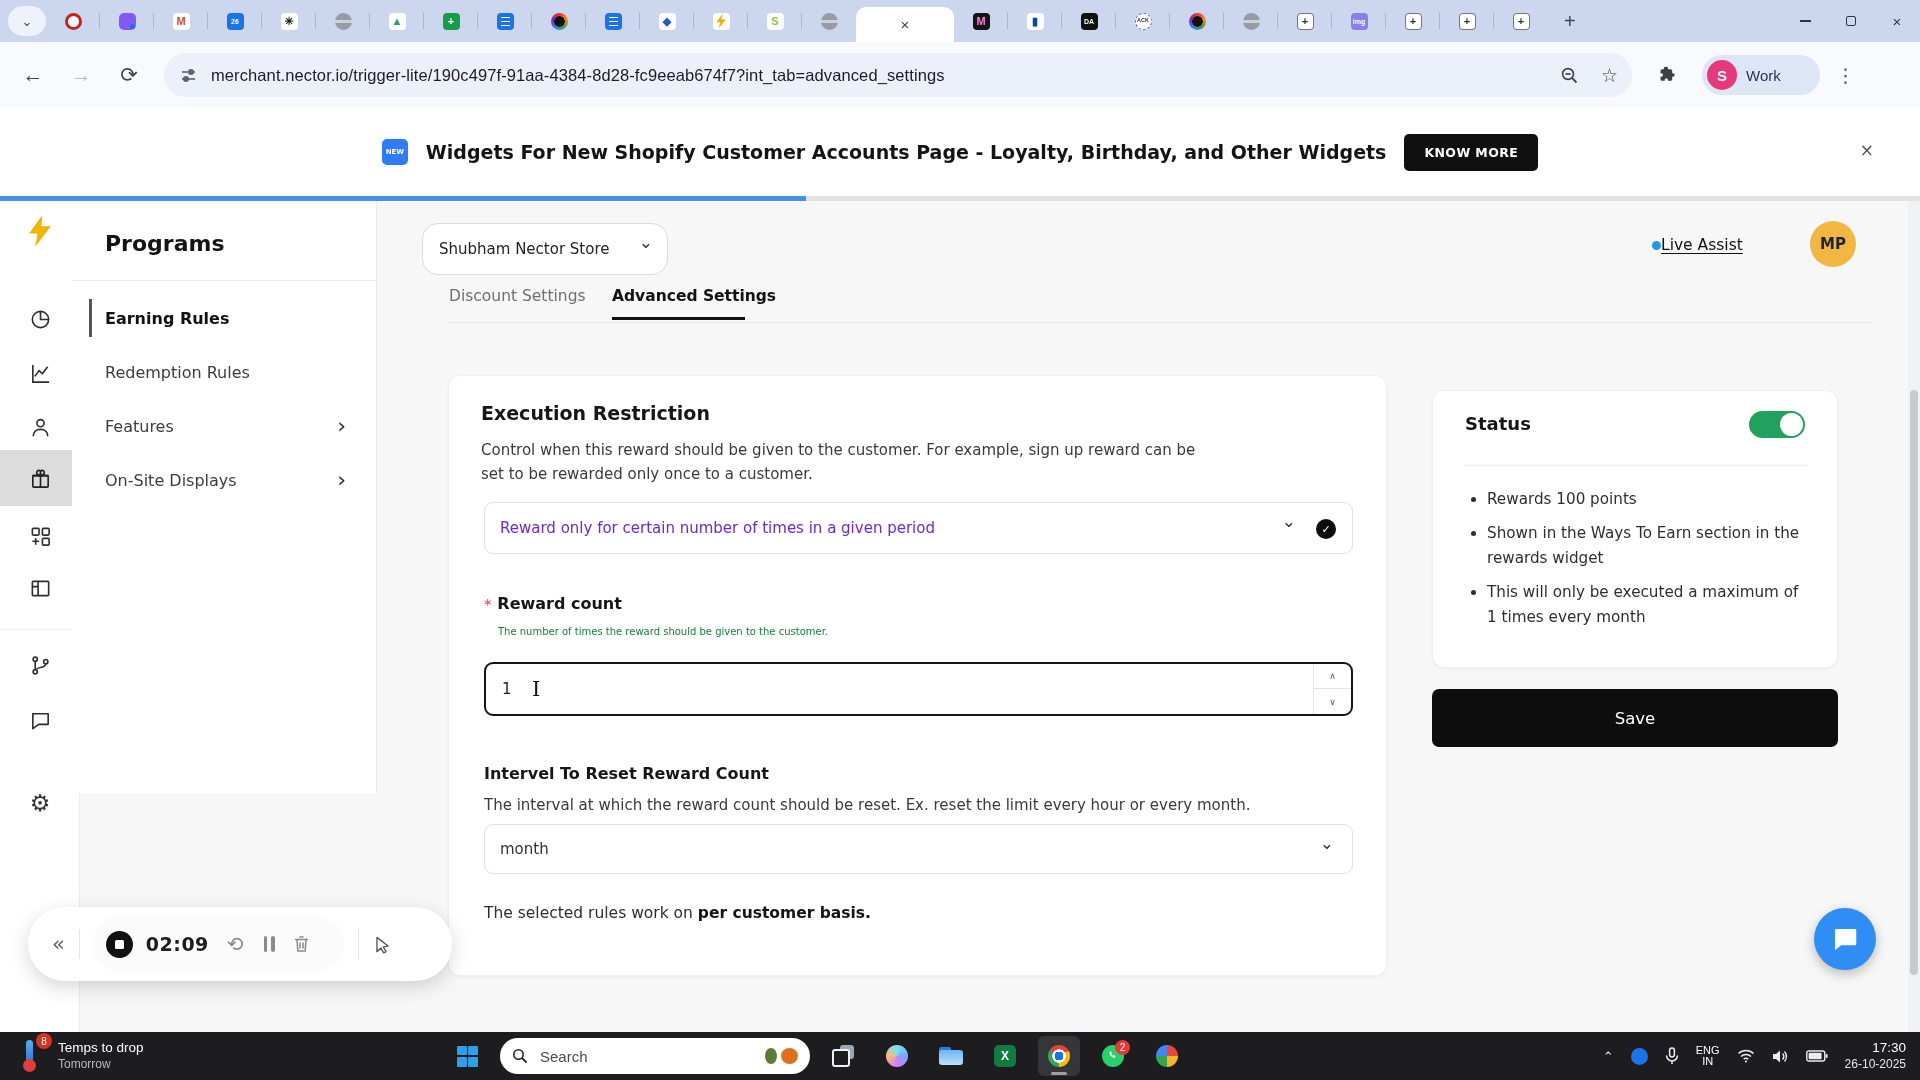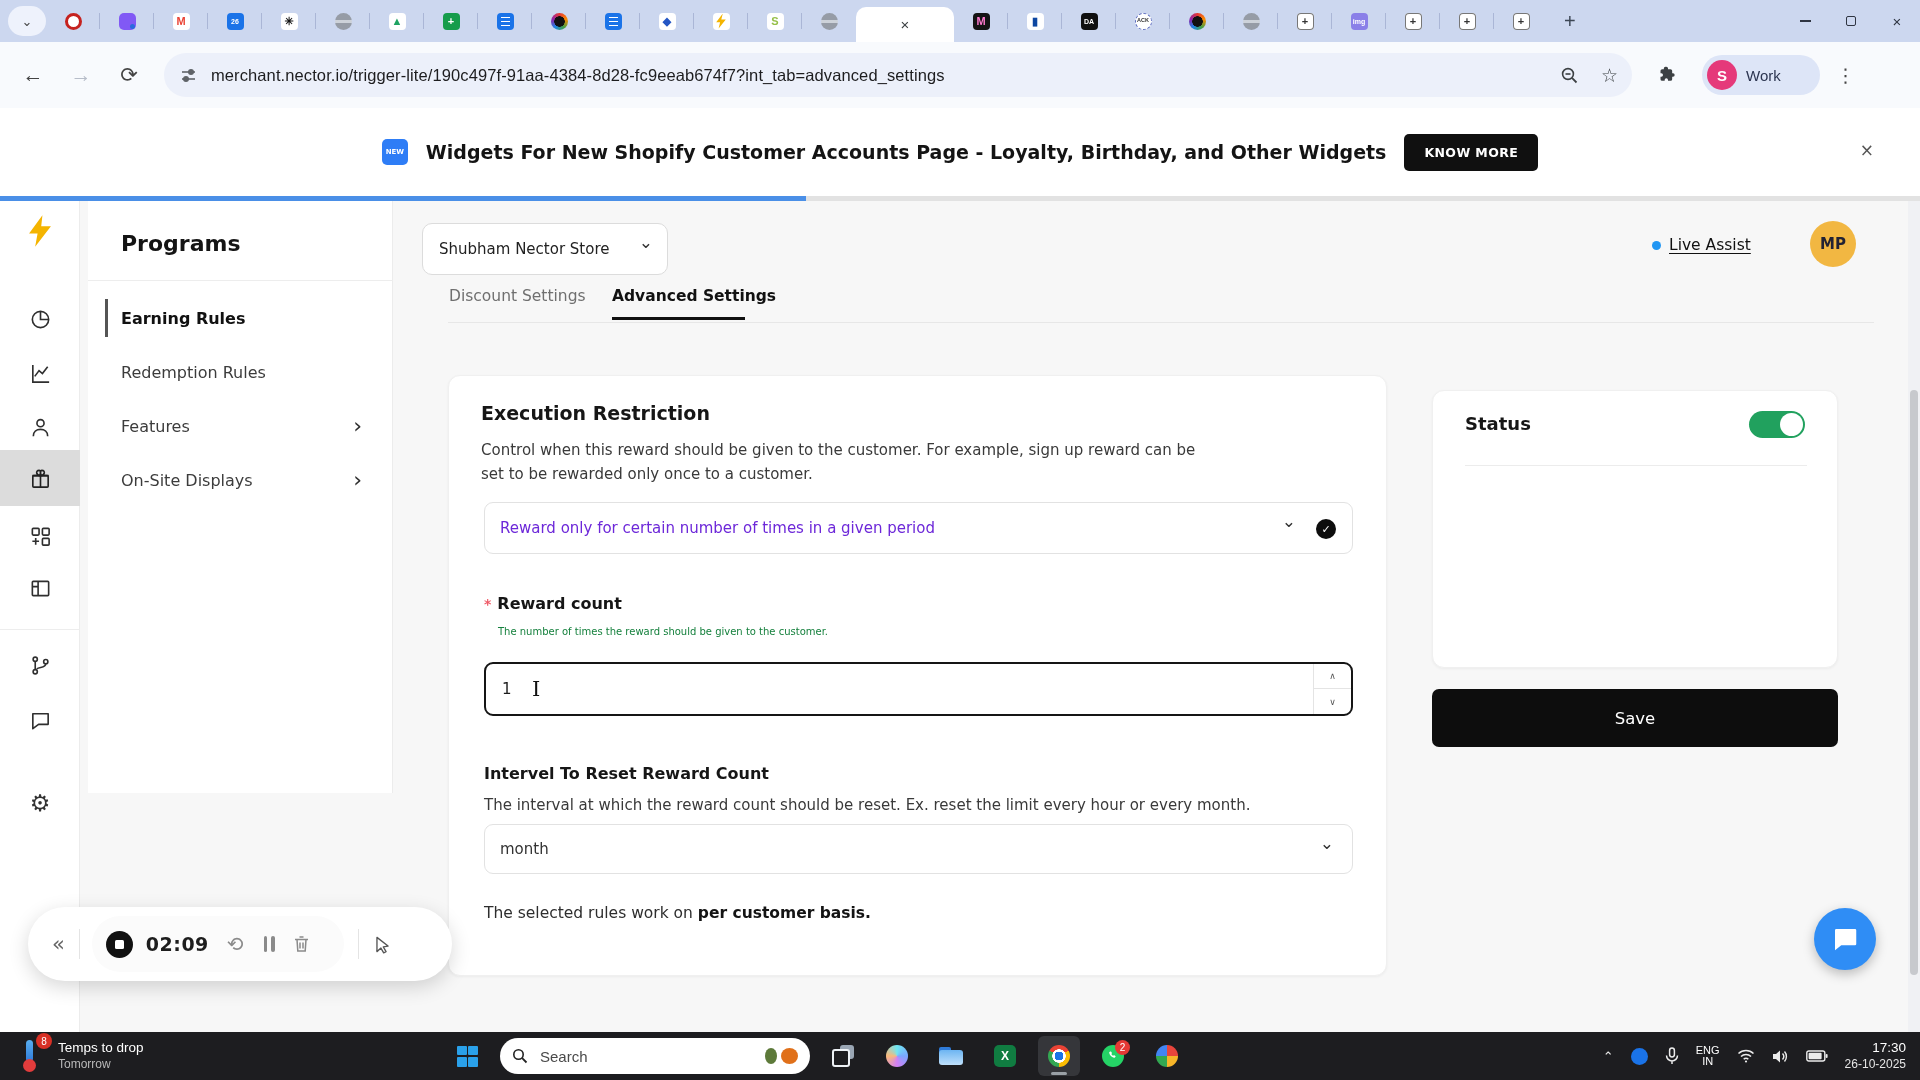--- a/index.html
+++ b/index.html
@@ -69,34 +69,34 @@
   .progress{position:absolute;left:0;top:196px;width:1920px;height:5px;background:#e2e2e2;}
   .progress .fill{height:5px;background:#4a8fe7;width:42%;}
 
   
   .rail{position:absolute;left:0;top:201px;width:80px;height:831px;background:#fff;border-right:1px solid #ececec;}
   .railitem{position:absolute;left:0;width:80px;height:44px;display:flex;align-items:center;justify-content:center;}
   .railitem.active{background:#dcdcdc;height:56px;}
   .raildivider{position:absolute;left:0;width:80px;height:1px;background:#ededed;}
   .gear{font-size:23px;color:#333;}
 
-  .menu{position:absolute;left:88px;top:201px;width:305px;height:592px;background:#fff;border-right:1px solid #ececec;padding:30px 0 0 33px;}
+  .menu{position:absolute;left:72px;top:201px;width:305px;height:592px;background:#fff;border-right:1px solid #ececec;padding:30px 0 0 33px;}
   .menutitle{font-size:22px;font-weight:700;color:#141414;}
   .menudivider{margin:24px 0 10px -33px;width:305px;height:1px;background:#ededed;}
   .menuitem{position:relative;height:54px;display:flex;align-items:center;font-size:16px;color:#3c3c3c;}
   .menuitem.active{font-weight:700;color:#111;}
   .menuitem.active::before{content:"";position:absolute;left:-16px;top:8px;width:3px;height:38px;background:#555;}
   .menuitem .arrow{position:absolute;right:30px;font-size:22px;color:#2f2f2f;line-height:1;}
 
   
   .storesel{position:absolute;left:422px;top:223px;width:246px;height:52px;background:#fff;border:1px solid #dcdcdc;
-      border-radius:10px;display:flex;align-items:center;font-size:15px;color:#222;}
+      border-radius:16px;display:flex;align-items:center;font-size:15px;color:#222;}
   .storesel .lbl{margin-left:16px;}
   .storesel .chev{position:absolute;right:14px;font-size:17px;color:#333;top:8px;}
-  .liveassist{position:absolute;left:1652px;top:236px;display:flex;align-items:center;gap:8px;}
+  .liveassist{position:absolute;left:1652px;top:236px;display:flex;align-items:center;gap:0;}
   .livedot{width:9px;height:9px;border-radius:50%;background:#2196f3;}
   .livetext{font-size:15.5px;color:#111;text-decoration:underline;text-underline-offset:3px;}
   .avatar{position:absolute;left:1810px;top:221px;width:46px;height:46px;border-radius:50%;background:#f2b742;
       display:flex;align-items:center;justify-content:center;font-size:15px;font-weight:600;color:#223;}
 
   .ctab{position:absolute;top:287px;font-size:15.5px;color:#6f6f6f;}
   .ctab.one{left:449px;}
   .ctab.two{left:612px;color:#111;font-weight:700;}
   .ctabline{position:absolute;left:612px;top:317px;width:133px;height:3px;background:#111;}
   .cdivider{position:absolute;left:448px;top:322px;width:1426px;height:1px;background:#e7e7e7;}
@@ -497,20 +497,25 @@
       <span>The selected rules work on </span><b>per customer basis.</b>
     </div>
   </div>
 
   <div class="statuscard">
     <div class="statustitle">Status</div>
     <div class="toggle">
         <div class="knob"></div>
       </div>
     <div class="statusdiv"></div>
+    <ul class="bullets" id="bullet-list">
+        <li>Rewards 100 points</li>
+        <li>Shown in the Ways To Earn section in the rewards widget</li>
+        <li>This will only be executed a maximum of 1 times every month</li>
+      </ul>
   </div>
   <div class="savebtn">Save</div>
 
   <div class="recorder">
     <span class="rec-collapse">«</span>
     <span class="rec-sep"></span>
     <div class="rec-pill">
       <div class="rec-stop"></div>
       <div class="rec-time">02:09</div>
       <span class="rec-ic">⟲</span>

